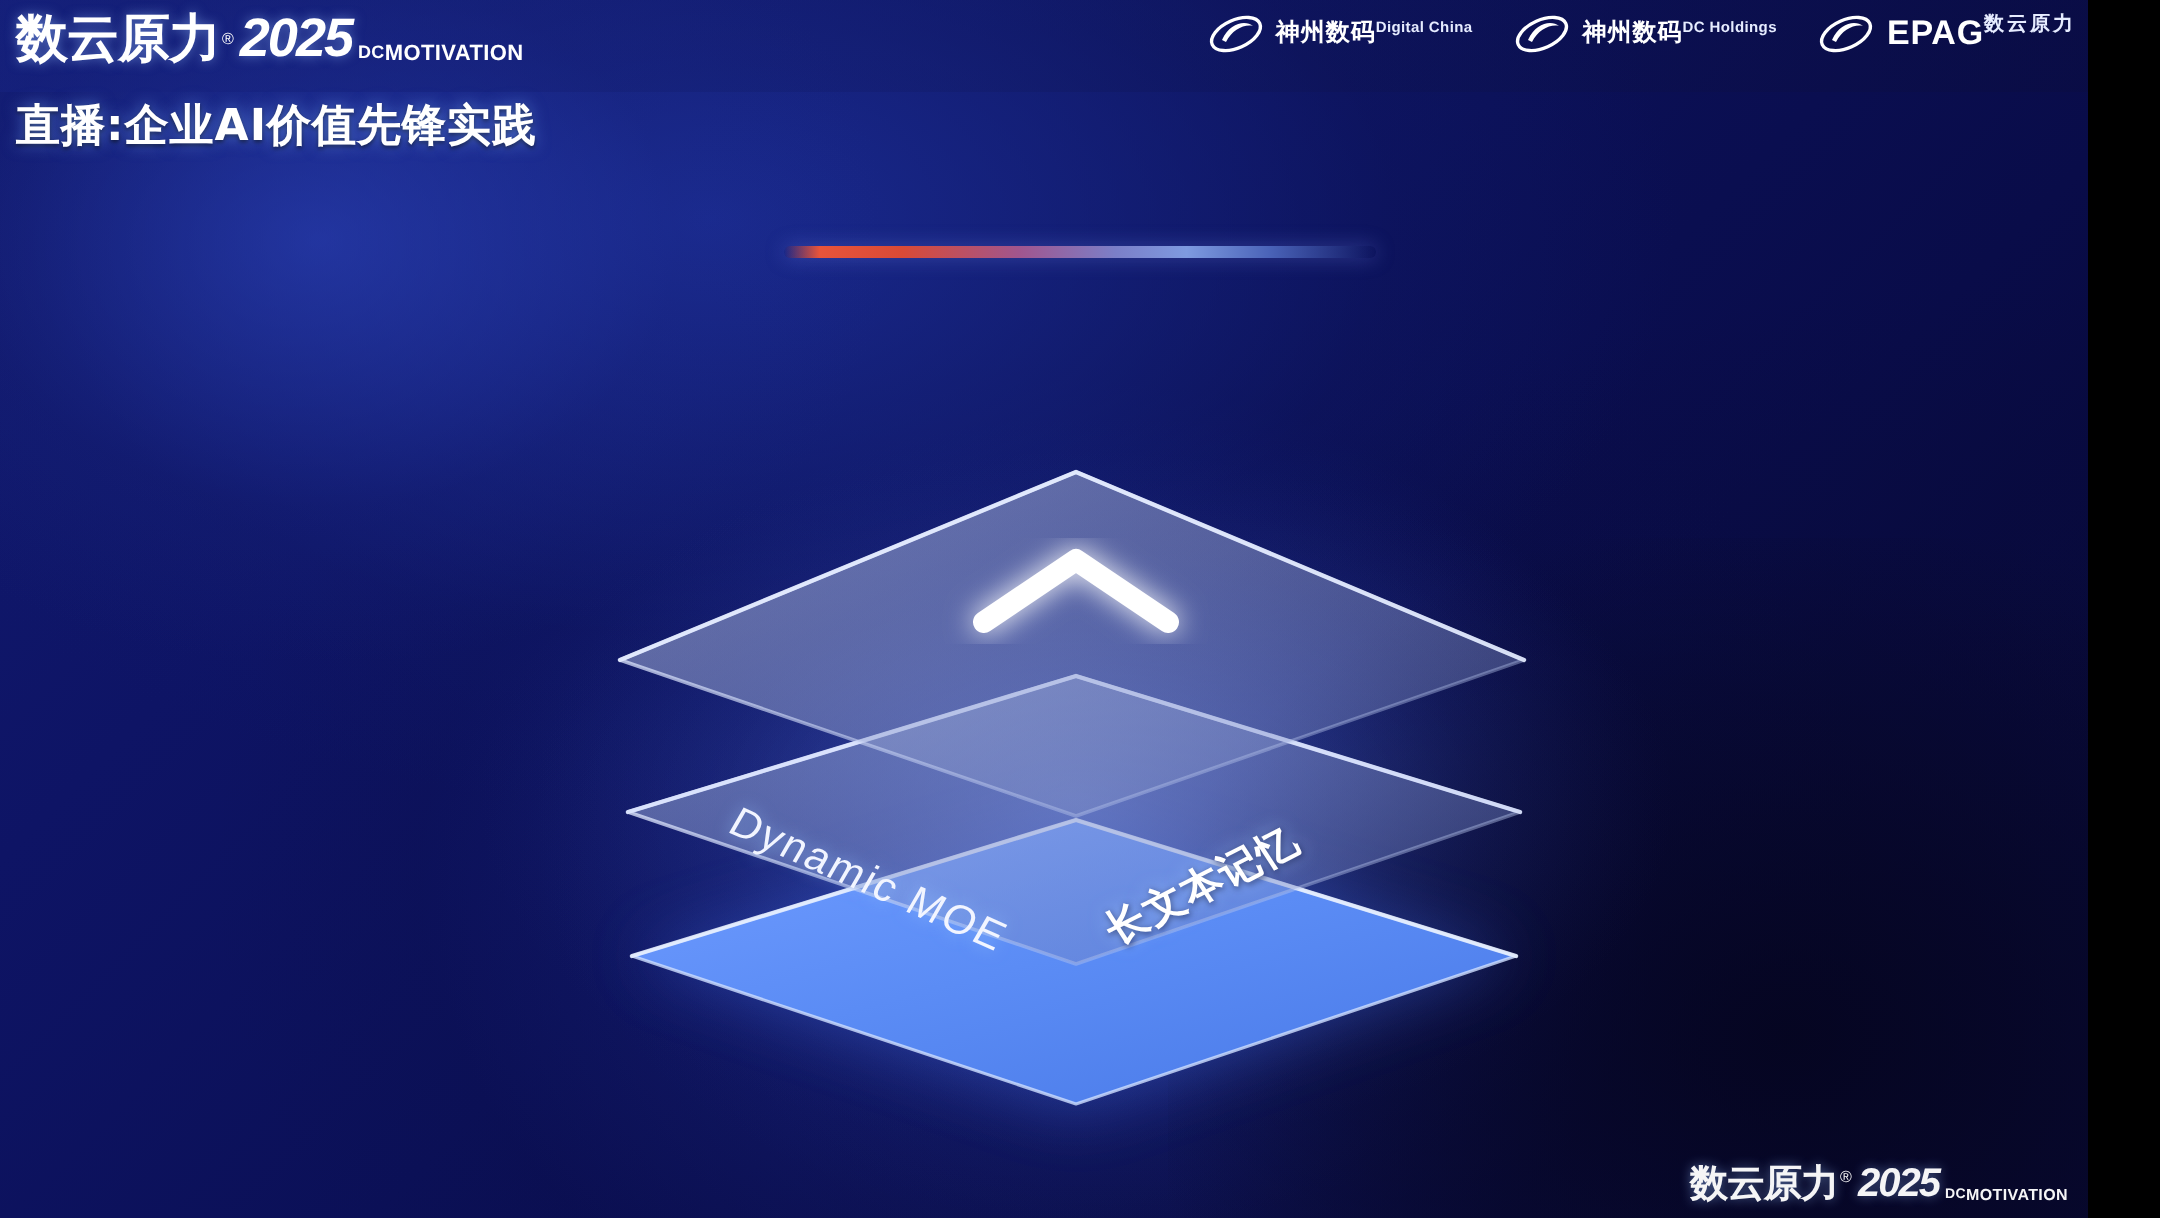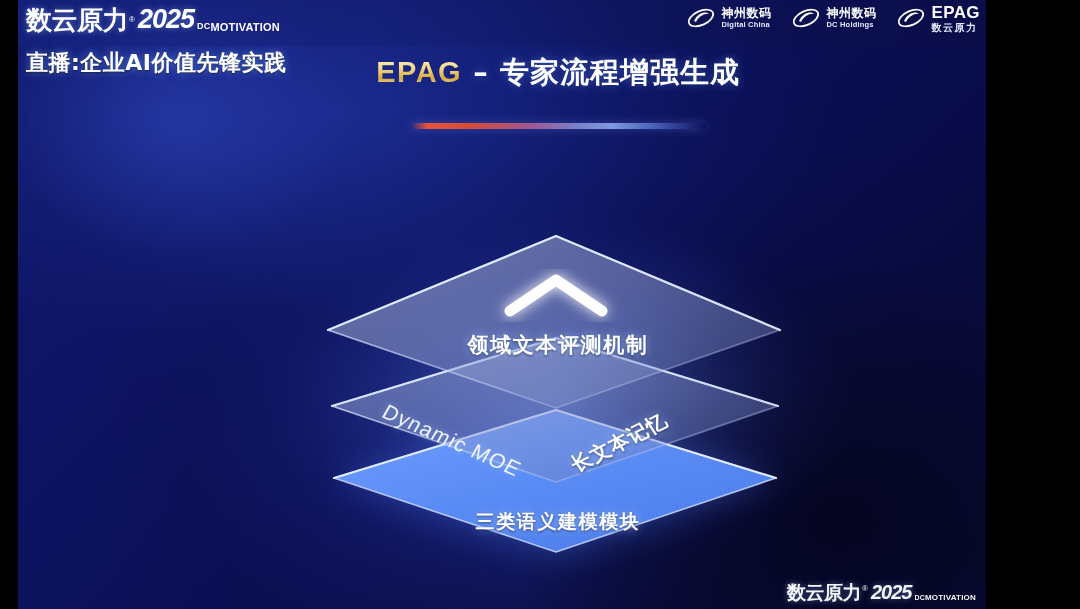--- a/index.html
+++ b/index.html
@@ -7,29 +7,28 @@
   html, body {
     width: 1080px;
     height: 609px;
     overflow: hidden;
     background: #000;
     font-family: "Liberation Sans", "DejaVu Sans", sans-serif;
   }
 
   #slide {
     position: relative;
-    width: 968px;
+    width: 1044px;
     height: 609px;
     overflow: hidden;
     background:
       radial-gradient(ellipse 620px 380px at 34% 18%, rgba(28,46,150,0.85) 0%, rgba(16,26,106,0.35) 55%, rgba(10,14,70,0) 78%),
       radial-gradient(ellipse 520px 420px at 50% 72%, rgba(30,44,140,0.55) 0%, rgba(12,16,74,0.15) 60%, rgba(8,10,58,0) 80%),
       radial-gradient(ellipse 760px 520px at 96% 92%, rgba(8,8,46,0.95) 0%, rgba(9,11,60,0.5) 50%, rgba(10,14,70,0) 80%),
       linear-gradient(135deg, #121b72 0%, #0e1465 26%, #0b1057 48%, #090c49 68%, #070836 88%, #05062a 100%);
-    margin-left: 18px;
   }
 
   
   .glow-a {
     position: absolute; left: -120px; top: -90px;
     width: 560px; height: 420px;
     background: radial-gradient(ellipse at center, rgba(46,70,190,0.55) 0%, rgba(30,44,140,0.18) 45%, rgba(0,0,0,0) 72%);
     pointer-events: none;
   }
   .glow-b {
@@ -108,21 +107,21 @@
     white-space: nowrap;
   }
 
   
   .partners {
     position: absolute; right: 6px; top: 3px;
     display: flex; align-items: center; gap: 20px;
   }
   .partner { display: flex; align-items: center; gap: 5px; }
   .swirl { width: 30px; height: 28px; flex: 0 0 auto; }
-  .plabel { display: flex; flex-direction: column; line-height: 1.12; }
+  .plabel { display: flex; flex-direction: row; line-height: 1.12; }
   .plabel .pcn {
     font-family: "DejaVu Sans", sans-serif;
     font-size: 12px; font-weight: 700; color: #ffffff; letter-spacing: 0.5px;
     white-space: nowrap;
   }
   .plabel .pen {
     font-family: "Liberation Sans", sans-serif;
     font-size: 7.5px; font-weight: 700; color: #e6ecff; letter-spacing: 0.2px;
     white-space: nowrap;
   }
@@ -285,23 +284,20 @@
         </svg>
       </span>
       <span class="plabel">
         <span class="pcn big">EPAG</span>
         <span class="pen cnsub">数云原力</span>
       </span>
     </div>
 
   </div>
 
-  <div id="heading">
-    <span class="gold">EPAG</span><span class="wht"> – </span><span class="wht">专家流程增强生成</span>
-  </div>
 
   <div id="divider"></div>
 
 
   <svg id="stack" viewBox="0 0 1080 609">
     <defs>
       <linearGradient id="gTop" x1="0" y1="0" x2="1" y2="1">
         <stop offset="0%" stop-color="#aab6dd" stop-opacity="0.62"></stop>
         <stop offset="45%" stop-color="#97a4d2" stop-opacity="0.50"></stop>
         <stop offset="100%" stop-color="#6f7fbe" stop-opacity="0.34"></stop>
@@ -352,27 +348,25 @@
     </g>
 
     <g>
       <path d="M538 236 L762 330 L538 408 L310 330 Z" fill="url(#gTop)" stroke="url(#gEdge)" stroke-width="1.8" stroke-linejoin="round"></path>
       <path d="M310 330 L538 236 L762 330" fill="none" stroke="#e4ecff" stroke-width="2.2" stroke-opacity="0.9" stroke-linejoin="round" stroke-linecap="round"></path>
 
       <path d="M492 311 L538 280 L584 311" fill="none" stroke="#ffffff" stroke-width="11" stroke-linecap="round" stroke-linejoin="round" filter="url(#softGlow)"></path>
     </g>
   </svg>
 
-  <div class="layer-label" id="label-top">领域文本评测机制</div>
 
   <div class="layer-label" id="label-mid-left">Dynamic MOE</div>
 
   <div class="layer-label" id="label-mid-right">长文本记忆</div>
 
-  <div class="layer-label" id="label-bottom">三类语义建模模块</div>
 
   <div class="brand" id="brand-watermark">
     <span class="cn">数云原力</span>
     <span class="reg">®</span>
     <span class="year">2025</span>
     <span class="dcwrap">
       <span class="dc">DC</span>
       <span class="mot">MOTIVATION</span>
     </span>
   </div>

